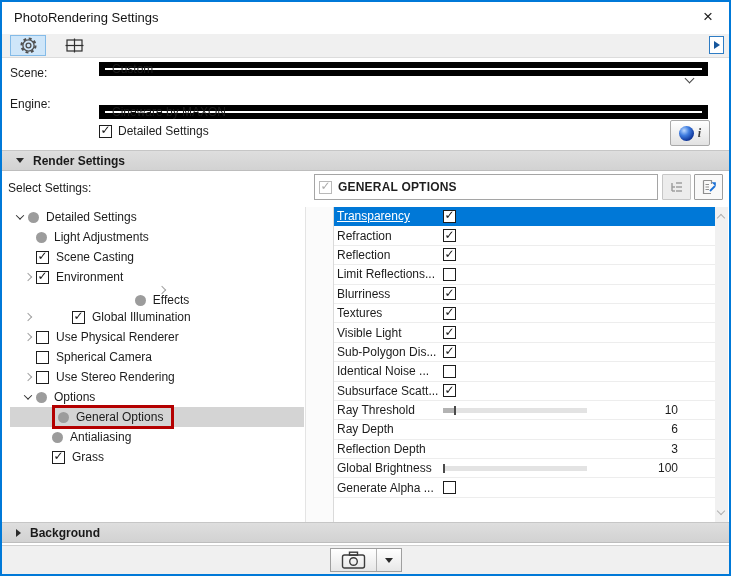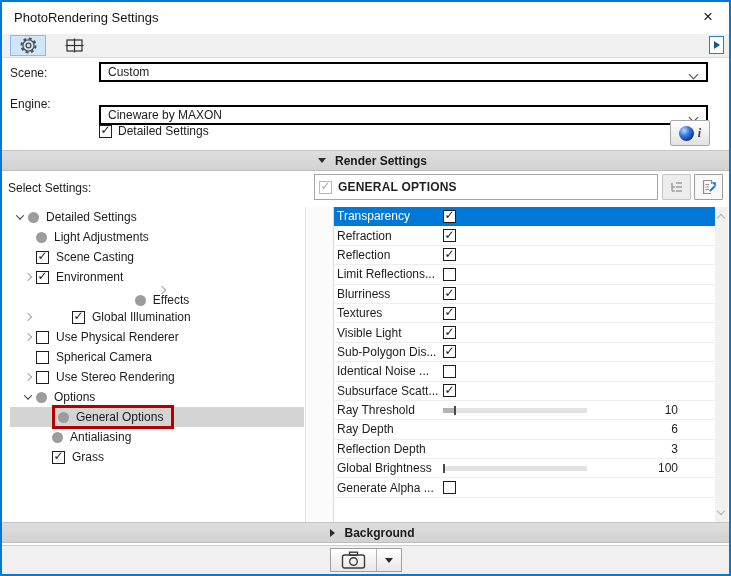--- a/index.html
+++ b/index.html
@@ -24,36 +24,36 @@
           justify-content:center; border:1px solid transparent; }
   .tbtn.active { background:#cfe6f9; border-color:#84bbe8; }
   .panelbtn { position:absolute; right:5px; top:2px; width:15px; height:18px; background:#ffffff;
               border:1px solid #2e7cc4; display:flex; align-items:center; justify-content:center; }
   .tri-right-blue { width:0; height:0; border-top:4px solid transparent; border-bottom:4px solid transparent;
                     border-left:6px solid #15569c; }
 
   
   .topform { position:absolute; left:0; top:56px; right:0; height:92px; background:#ffffff; }
   .flabel { position:absolute; left:8px; width:80px; line-height:22px; color:#1c1c1c; }
-  .selectbox { position:absolute; left:97px; right:21px; height:20px; background:#ffffff;
-               border:2px solid #000000; display:flex; align-items:center; padding:0 24px 0 7px; }
+  .selectbox { position:absolute; left:97px; right:21px; height:14px; background:#ffffff;
+               border:6px solid #000000; display:flex; align-items:center; padding:0 24px 0 7px; }
   .selchev { position:absolute; right:9px; top:7px; width:7px; height:7px;
              border-right:1.4px solid #474747; border-bottom:1.4px solid #474747; transform:rotate(45deg); }
   .cbrow { position:absolute; left:97px; top:66px; display:flex; align-items:center; gap:6px; }
   .c4dbtn { position:absolute; left:668px; top:62px; width:40px; height:26px;
             background:linear-gradient(#ffffff,#e2e2e2); border:1px solid #a9a9a9; border-radius:2px;
             display:flex; align-items:center; justify-content:center; gap:4px; }
   .c4dsphere { width:15px; height:15px; border-radius:50%;
                background:radial-gradient(circle at 34% 30%, #bcd9ff 0%, #3f7de0 35%, #123a9e 70%, #071c55 100%); }
   .infoglyph { font:italic bold 12px "Liberation Serif","DejaVu Serif",serif; color:#3c3c3c; }
 
   
   .sect { position:absolute; left:0; right:0; height:21px; background:linear-gradient(#dedede,#d2d2d2);
           border-top:1px solid #c6c6c6; border-bottom:1px solid #bdbdbd;
-          display:flex; align-items:center; font-weight:bold; color:#1a1a1a;justify-content:center; }
+          display:flex; align-items:center; font-weight:bold; color:#1a1a1a; }
   .sect .tri { margin:0 9px 0 14px; }
   .tri-down { width:0; height:0; border-left:4px solid transparent; border-right:4px solid transparent;
               border-top:5px solid #2b2b2b; }
   .tri-right { width:0; height:0; border-top:4px solid transparent; border-bottom:4px solid transparent;
                border-left:5px solid #2b2b2b; }
 
   
   .main { position:absolute; left:0; top:169px; right:0; height:351px; background:#ffffff; }
   .selset-label { position:absolute; left:6px; top:10px; }
 
@@ -85,21 +85,21 @@
   .chev { width:6px; height:6px; display:inline-block; }
   .chev.exp { border-right:1.7px solid #2e2e2e; border-bottom:1.7px solid #2e2e2e;
               transform:rotate(45deg) translate(-1px,-1px); }
   .chev.col { border-right:1.6px solid #a2a2a2; border-bottom:1.6px solid #a2a2a2; transform:rotate(-45deg); }
   .twrap { display:inline-flex; align-items:center; gap:7px; height:20px; }
   .twrap.annot { border:3px solid #b40000; height:24px; margin:-2px 0; padding:0 8px 0 3px; }
 
   
   .listpanel { position:absolute; left:332px; top:36px; width:381px; bottom:0; background:#ffffff; }
   .orow { height:19.4px; display:flex; align-items:center; border-bottom:1px solid #ededed; padding-left:3px; }
-  .orow.osel { background:#0078d7; color:#ffffff; border-bottom-color:#0078d7; }
+  .orow.osel { background:#0078d7; color:#ffffff; border-bottom-color:#0078d7;text-decoration:underline; }
   .olabel { width:106px; min-width:106px; overflow:hidden; white-space:nowrap; }
   .octrl { width:160px; min-width:160px; display:flex; align-items:center; }
   .oval { flex:1; text-align:right; padding-right:37px; }
   .track { position:relative; width:144px; height:5px; background:#e3e3e3; }
   .track .fill { position:absolute; left:0; top:0; height:100%; background:#b3b3b3; }
   .track .thumb { position:absolute; top:-2px; width:2px; height:9px; background:#4a4a4a; }
 
   
   .vscroll { position:absolute; left:713px; top:36px; width:13px; bottom:0; background:#f1f1f1; }
   .schev { position:absolute; left:3px; width:6px; height:6px; }

